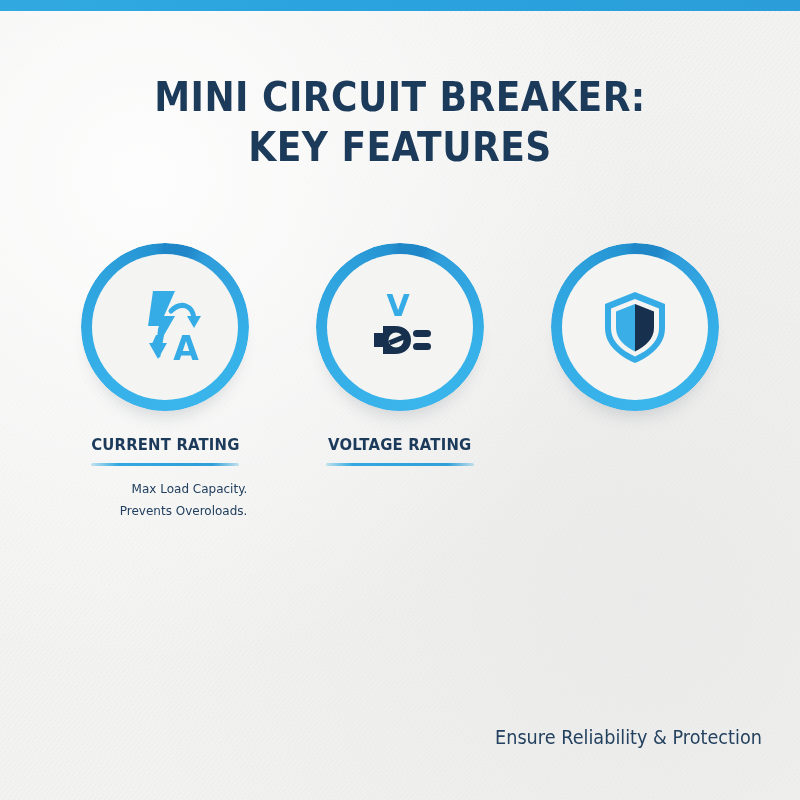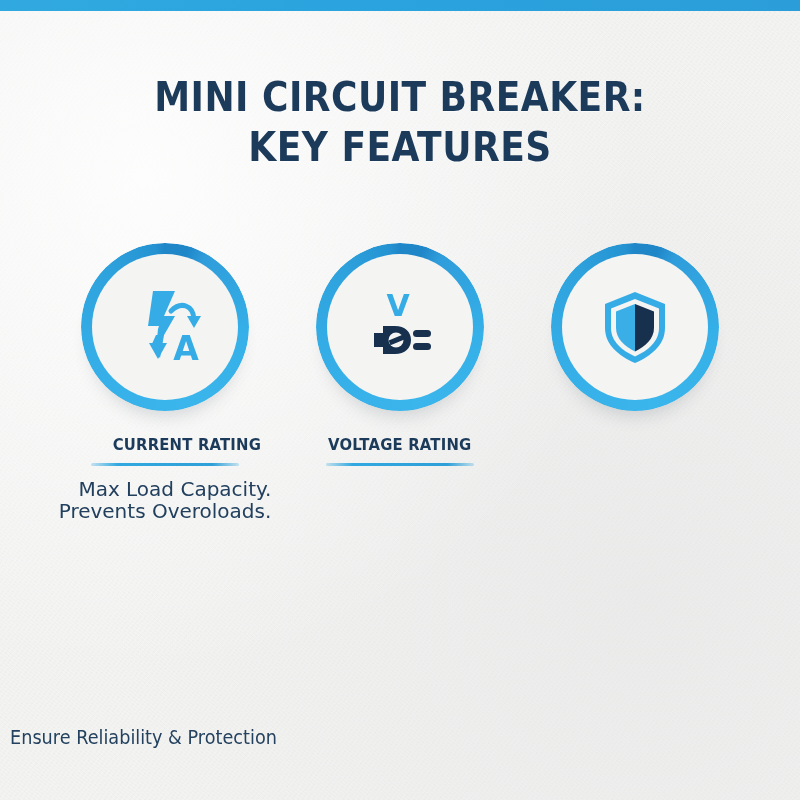--- a/index.html
+++ b/index.html
@@ -143,35 +143,35 @@
   .divider {
     margin: 9px auto 0 auto;
     height: 3px;
     width: 148px;
     border-radius: 2px;
     background: linear-gradient(90deg, rgba(49,169,224,0.25) 0%, #31a9e0 18%, #2f9fd8 82%, rgba(49,169,224,0.25) 100%);
   }
   .card-desc {
     margin-top: 12px;
     font-family: "DejaVu Sans", sans-serif;
-    font-size: 20px;
+    font-size: 12px;
     line-height: 22px;
     color: #22405e;
     white-space: pre-line;
   }
   .card-title.wide { transform: scaleX(0.86); }
   .divider.wide { width: 215px; }
 
   
   #footer {
     position: absolute;
     top: 726px;
     left: 0;
     width: 772px;
-    text-align: left;
+    text-align: right;
   }
   #footer-text {
     font-family: "DejaVu Sans", sans-serif;
     font-size: 19px;
     color: #24425f;
     transform: scaleX(0.93);
     display: inline-block;
   }
 </style>
 </head>

